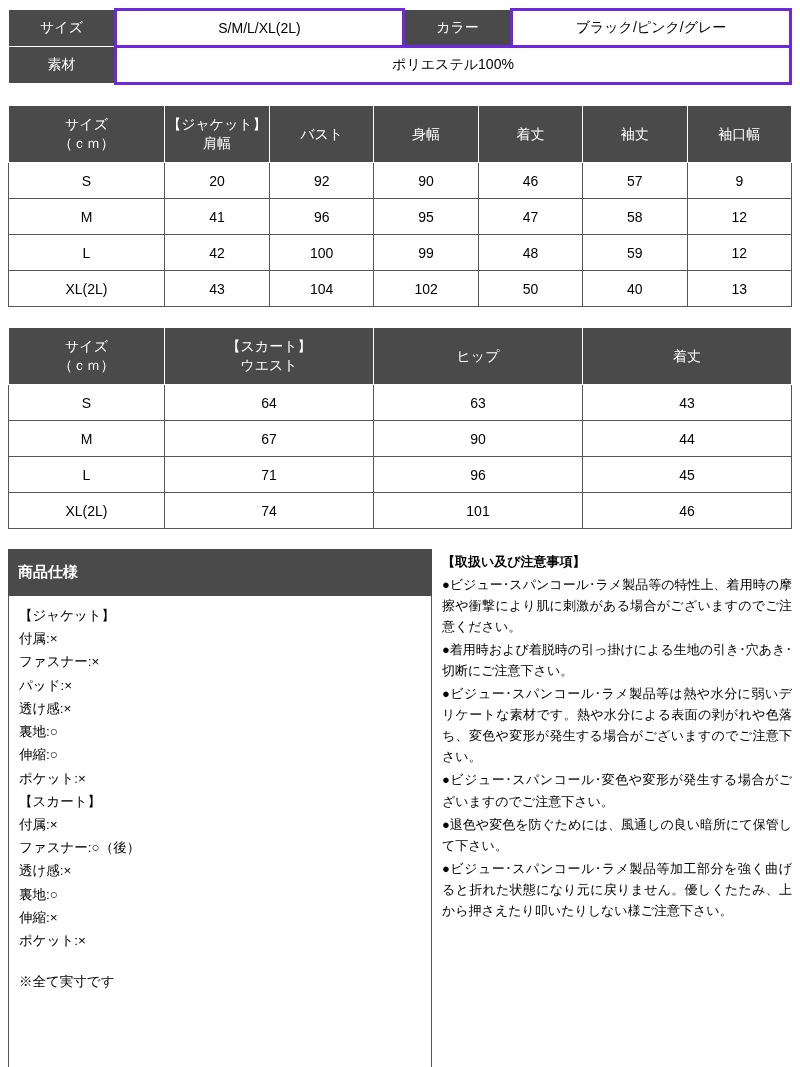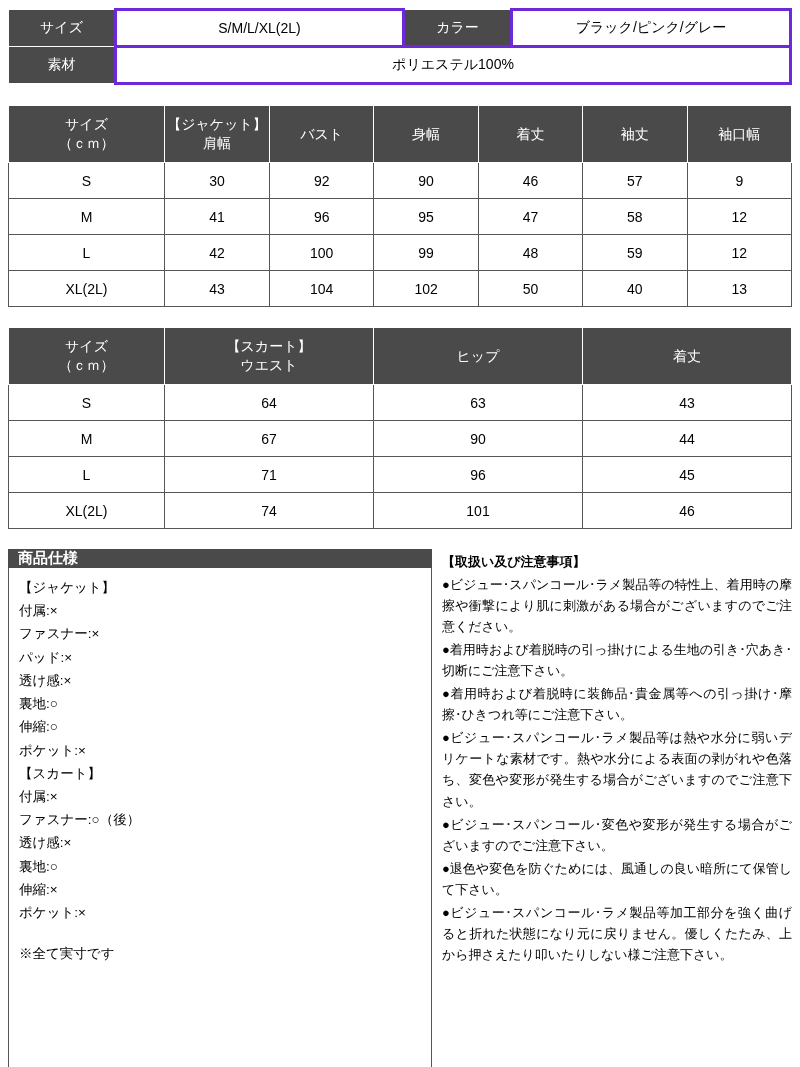--- a/index.html
+++ b/index.html
@@ -81,21 +81,21 @@
   }
   .panel-left {
     width: 424px;
     box-sizing: border-box;
   }
   .panel-title {
     background: #4a4a4a;
     color: #ffffff;
     font-size: 15px;
     font-weight: bold;
-    padding: 0 10px;
+    padding: 14px 10px;
     box-sizing: border-box;
   }
   .panel-body {
     background: #ffffff;
     border: 1px solid #555555;
     border-top: none;
     box-sizing: border-box;
     padding: 8px 10px 10px 10px;
     min-height: 508px;
     font-size: 13.5px;
@@ -159,21 +159,21 @@
         <th>バスト</th>
         <th>身幅</th>
         <th>着丈</th>
         <th>袖丈</th>
         <th>袖口幅</th>
       </tr>
     </thead>
     <tbody>
       <tr>
         <td class="rowhdr">S</td>
-        <td>30</td>
+        <td>20</td>
         <td>92</td>
         <td>90</td>
         <td>46</td>
         <td>57</td>
         <td>9</td>
       </tr>
       <tr>
         <td class="rowhdr">M</td>
         <td>41</td>
         <td>96</td>
@@ -270,21 +270,20 @@
         <div>ポケット:×</div>
         <div class="spacer-note"></div>
         <div>※全て実寸です</div>
       </div>
     </div>
 
     <div class="panel-right">
       <p class="note-head">【取扱い及び注意事項】</p>
       <p>●ビジュー･スパンコール･ラメ製品等の特性上、着用時の摩擦や衝撃により肌に刺激がある場合がございますのでご注意ください。</p>
       <p>●着用時および着脱時の引っ掛けによる生地の引き･穴あき･切断にご注意下さい。</p>
-      <p>●着用時および着脱時に装飾品･貴金属等への引っ掛け･摩擦･ひきつれ等にご注意下さい。</p>
       <p>●ビジュー･スパンコール･ラメ製品等は熱や水分に弱いデリケートな素材です。熱や水分による表面の剥がれや色落ち、変色や変形が発生する場合がございますのでご注意下さい。</p>
       <p>●ビジュー･スパンコール･変色や変形が発生する場合がございますのでご注意下さい。</p>
       <p>●退色や変色を防ぐためには、風通しの良い暗所にて保管して下さい。</p>
       <p>●ビジュー･スパンコール･ラメ製品等加工部分を強く曲げると折れた状態になり元に戻りません。優しくたたみ、上から押さえたり叩いたりしない様ご注意下さい。</p>
     </div>
 
   </div>
 </div>
 
 </body></html>

